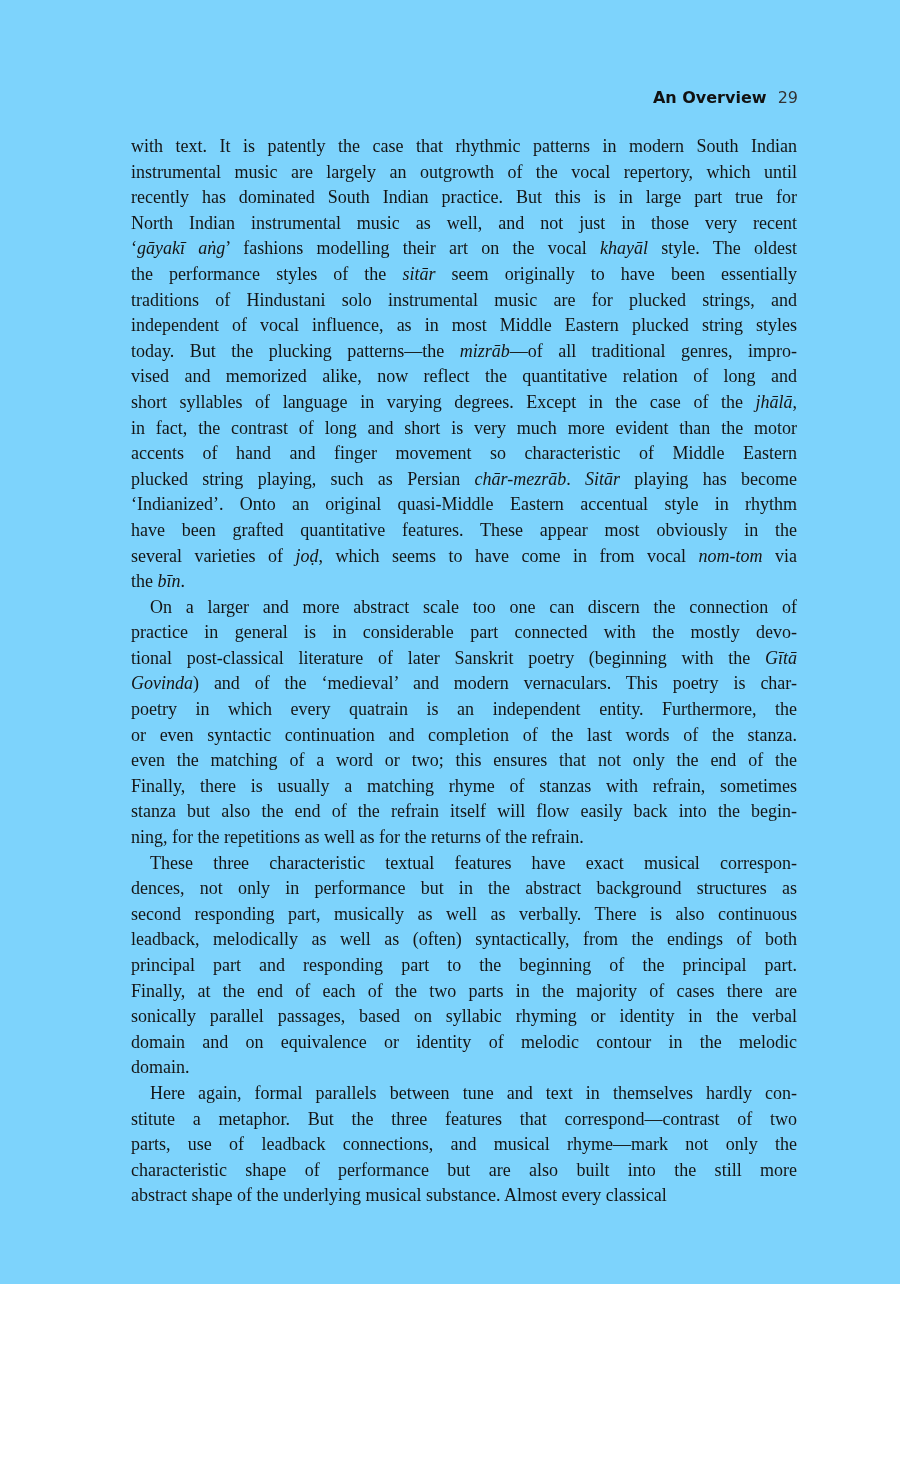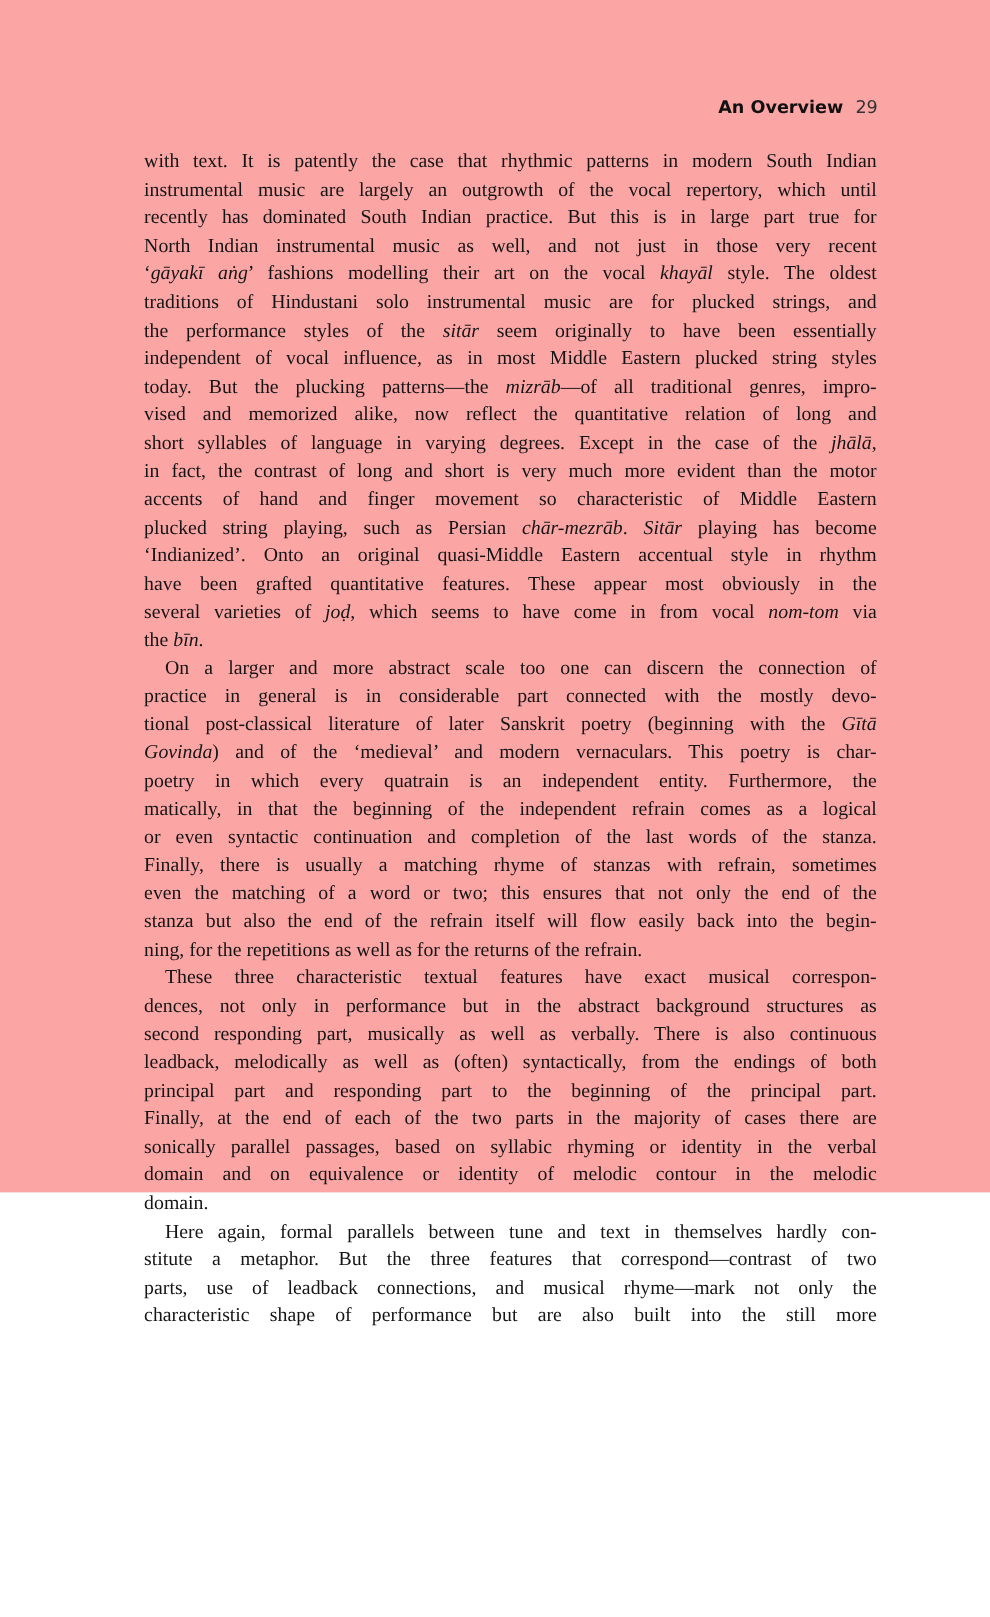--- a/index.html
+++ b/index.html
@@ -1,17 +1,17 @@
 <!DOCTYPE html>
 <html><head>
 <meta charset="utf-8">
 <style>
   html, body { margin: 0; padding: 0; background: #ffffff; }
   body { width: 900px; height: 1470px; position: relative; overflow: hidden; }
-  .page { position: absolute; left: 0; top: 0; width: 900px; height: 1084px; background: #fca5a5; }
+  .page { position: absolute; left: 0; top: 0; width: 900px; height: 1284px; background: #7dd3fc; }
   .running-head {
     position: absolute; right: 102px; top: 88px;
     font-family: "DejaVu Sans", sans-serif; font-size: 16px; color: #111;
     white-space: nowrap;
   }
   .running-head .title { font-weight: bold; }
   .running-head .folio { font-weight: normal; margin-left: 6px; color: #333; }
   .body-text {
     position: absolute; left: 131px; top: 134px; width: 666px;
     font-family: "Liberation Serif", "DejaVu Serif", serif;
@@ -33,58 +33,58 @@
     <span class="title">An Overview</span>
     <span class="folio">29</span>
   </div>
   <div class="body-text" id="body-text">
       <div>
         <span class="line"><span>with text. It is patently the case that rhythmic patterns in modern South Indian</span></span>
         <span class="line"><span>instrumental music are largely an outgrowth of the vocal repertory, which until</span></span>
         <span class="line"><span>recently has dominated South Indian practice. But this is in large part true for</span></span>
         <span class="line"><span>North Indian instrumental music as well, and not just in those very recent</span></span>
         <span class="line"><span>‘</span><em>gāyakī aṅg</em><span>’ fashions modelling their art on the vocal </span><em>khayāl</em><span> style. The oldest</span></span>
+        <span class="line"><span>the performance styles of the </span><em>sitār</em><span> seem originally to have been essentially</span></span>
         <span class="line"><span>traditions of Hindustani solo instrumental music are for plucked strings, and</span></span>
-        <span class="line"><span>the performance styles of the </span><em>sitār</em><span> seem originally to have been essentially</span></span>
         <span class="line"><span>independent of vocal influence, as in most Middle Eastern plucked string styles</span></span>
         <span class="line"><span>today. But the plucking patterns—the </span><em>mizrāb</em><span>—of all traditional genres, impro-</span></span>
         <span class="line"><span>vised and memorized alike, now reflect the quantitative relation of long and</span></span>
         <span class="line"><span>short syllables of language in varying degrees. Except in the case of the </span><em>jhālā</em><span>,</span></span>
         <span class="line"><span>in fact, the contrast of long and short is very much more evident than the motor</span></span>
         <span class="line"><span>accents of hand and finger movement so characteristic of Middle Eastern</span></span>
         <span class="line"><span>plucked string playing, such as Persian </span><em>chār-mezrāb</em><span>. </span><em>Sitār</em><span> playing has become</span></span>
         <span class="line"><span>‘Indianized’. Onto an original quasi-Middle Eastern accentual style in rhythm</span></span>
         <span class="line"><span>have been grafted quantitative features. These appear most obviously in the</span></span>
         <span class="line"><span>several varieties of </span><em>joḍ</em><span>, which seems to have come in from vocal </span><em>nom-tom</em><span> via</span></span>
         <span class="line last"><span>the </span><em>bīn</em><span>.</span></span>
       </div>
       <div>
         <span class="line indent"><span>On a larger and more abstract scale too one can discern the connection of</span></span>
         <span class="line"><span>practice in general is in considerable part connected with the mostly devo-</span></span>
         <span class="line"><span>tional post-classical literature of later Sanskrit poetry (beginning with the </span><em>Gītā</em></span>
         <span class="line"><em>Govinda</em><span>) and of the ‘medieval’ and modern vernaculars. This poetry is char-</span></span>
         <span class="line"><span>poetry in which every quatrain is an independent entity. Furthermore, the</span></span>
-        <span class="line"><span>matically, in that the beginning of the independent refrain comes as a logical</span></span>
         <span class="line"><span>or even syntactic continuation and completion of the last words of the stanza.</span></span>
+        <span class="line"><span>even the matching of a word or two; this ensures that not only the end of the</span></span>
         <span class="line"><span>Finally, there is usually a matching rhyme of stanzas with refrain, sometimes</span></span>
-        <span class="line"><span>even the matching of a word or two; this ensures that not only the end of the</span></span>
         <span class="line"><span>stanza but also the end of the refrain itself will flow easily back into the begin-</span></span>
         <span class="line last"><span>ning, for the repetitions as well as for the returns of the refrain.</span></span>
       </div>
       <div>
         <span class="line indent"><span>These three characteristic textual features have exact musical correspon-</span></span>
         <span class="line"><span>dences, not only in performance but in the abstract background structures as</span></span>
         <span class="line"><span>second responding part, musically as well as verbally. There is also continuous</span></span>
         <span class="line"><span>leadback, melodically as well as (often) syntactically, from the endings of both</span></span>
         <span class="line"><span>principal part and responding part to the beginning of the principal part.</span></span>
         <span class="line"><span>Finally, at the end of each of the two parts in the majority of cases there are</span></span>
         <span class="line"><span>sonically parallel passages, based on syllabic rhyming or identity in the verbal</span></span>
         <span class="line"><span>domain and on equivalence or identity of melodic contour in the melodic</span></span>
         <span class="line last"><span>domain.</span></span>
       </div>
       <div>
         <span class="line indent"><span>Here again, formal parallels between tune and text in themselves hardly con-</span></span>
         <span class="line"><span>stitute a metaphor. But the three features that correspond—contrast of two</span></span>
         <span class="line"><span>parts, use of leadback connections, and musical rhyme—mark not only the</span></span>
         <span class="line"><span>characteristic shape of performance but are also built into the still more</span></span>
+        <span class="line last"><span>abstract shape of the underlying musical substance. Almost every classical</span></span>
       </div>
     </div>
 </div>
 
 </body></html>

